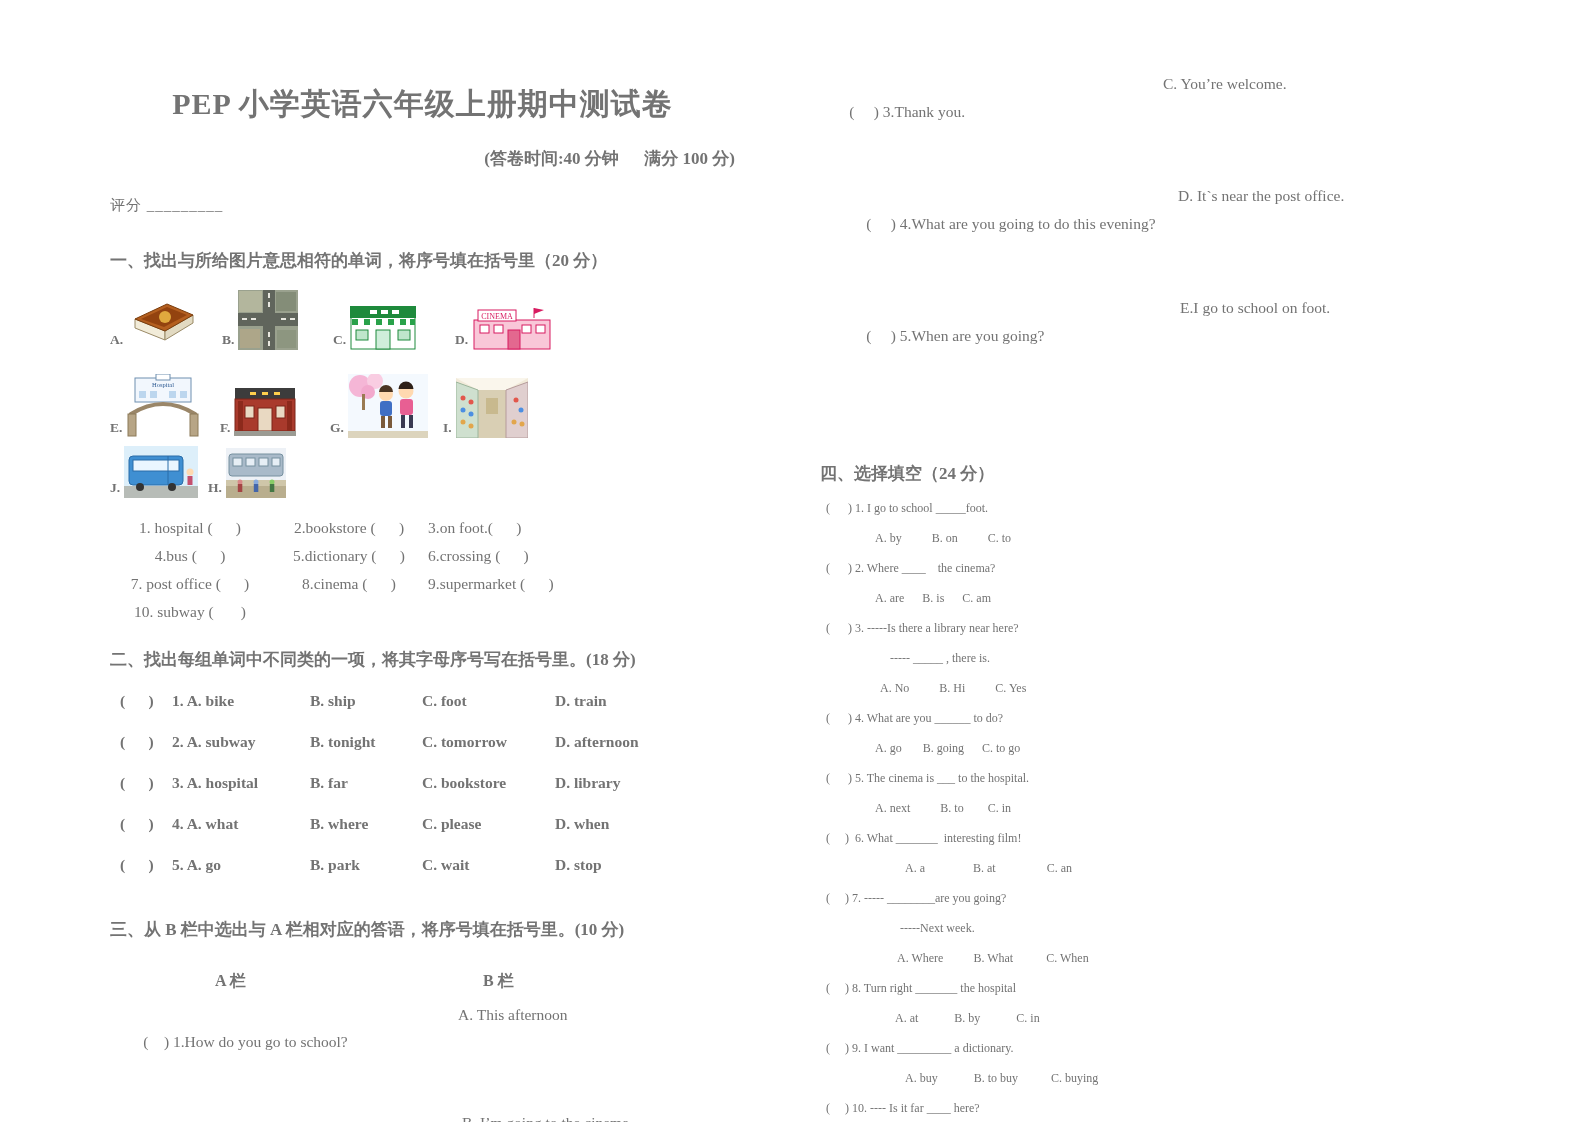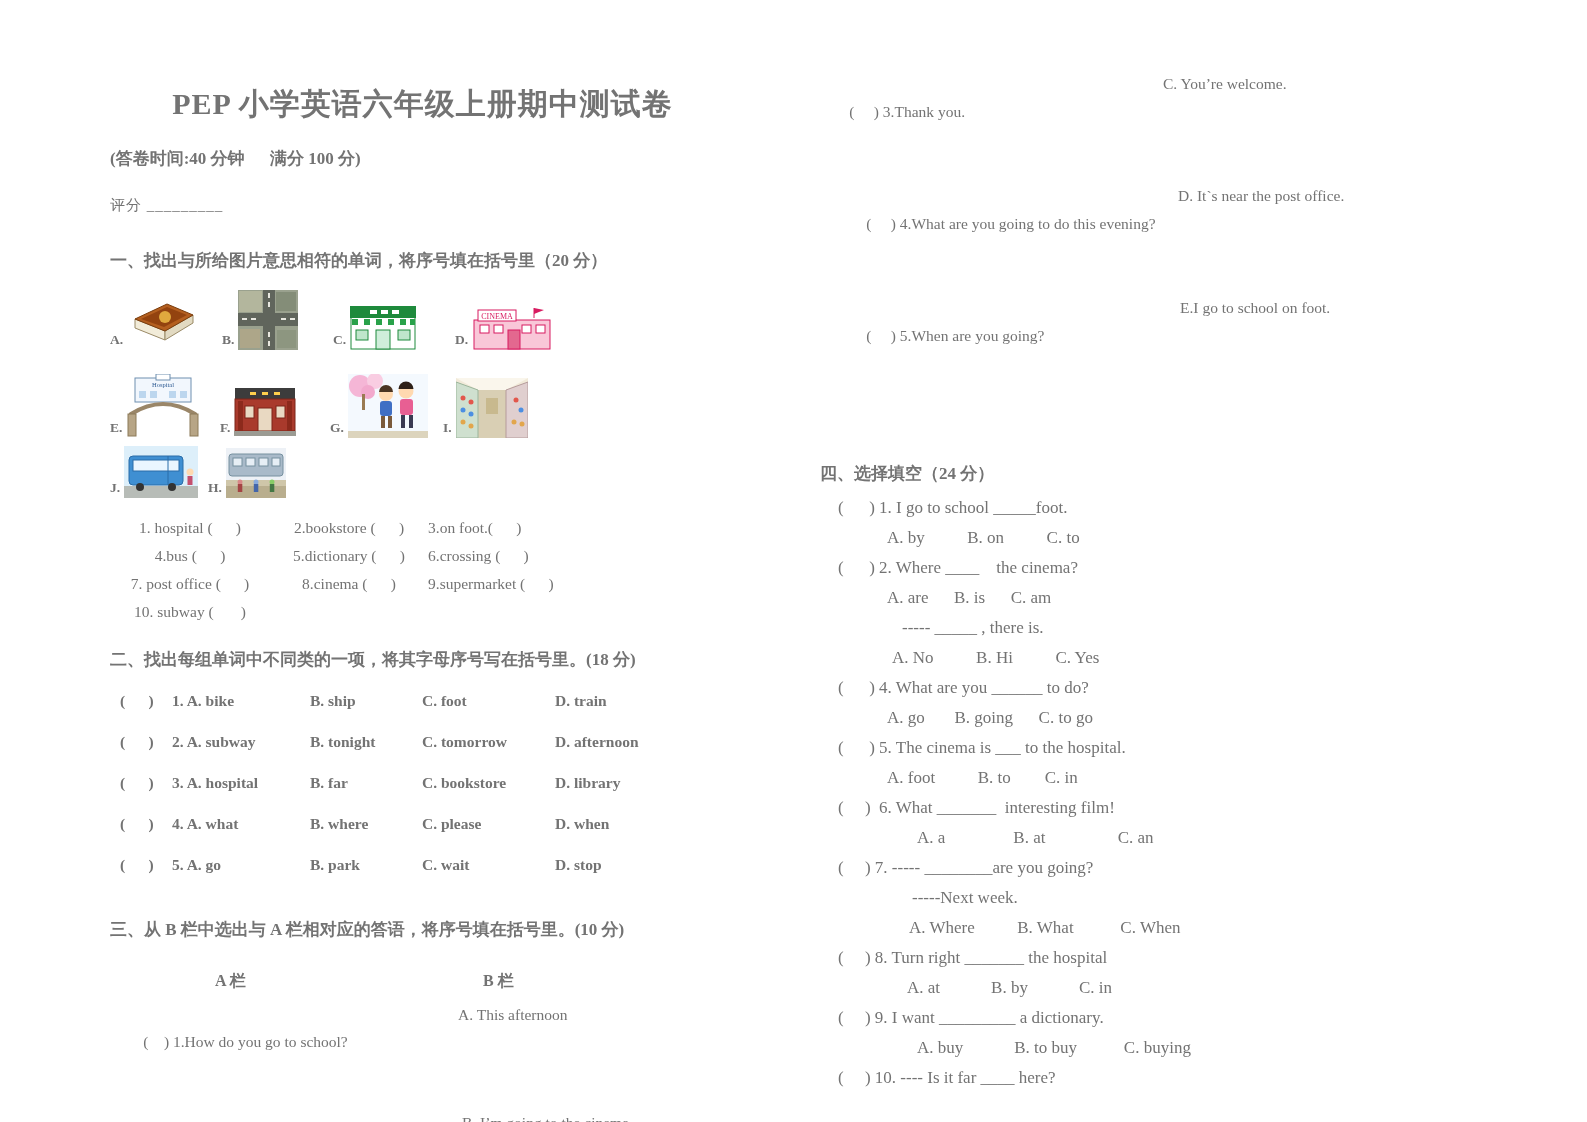--- a/index.html
+++ b/index.html
@@ -5,21 +5,21 @@
   * { margin:0; padding:0; box-sizing:border-box; }
   html,body { background:#ffffff; }
   .page {
     position:relative; width:1587px; height:1122px; background:#fff;
     font-family:"Liberation Serif","DejaVu Serif",serif; color:#737373; overflow:hidden;
   }
   .col-left  { position:absolute; left:110px; top:80px;  width:625px; }
   .col-right { position:absolute; left:820px; top:70px;  width:600px; }
 
   .title    { text-align:center; font-size:30px; font-weight:bold; letter-spacing:1px; margin-top:4px; }
-  .subtitle { text-align:left; font-size:17px; font-weight:bold; margin-top:22px; white-space:pre; }
+  .subtitle { text-align:right; font-size:17px; font-weight:bold; margin-top:22px; white-space:pre; }
   .score    { margin-top:26px; font-size:15px; letter-spacing:1px; }
 
   .s-heading { font-weight:bold; font-size:17px; white-space:pre; }
   .s1-heading { margin-top:34px; }
 
   .pic-row  { display:flex; align-items:flex-end; }
   .row1 { margin-top:18px; }
   .row2 { margin-top:24px; }
   .row3 { margin-top:8px; }
   .pic-cell { display:flex; align-items:flex-end; }
@@ -46,21 +46,21 @@
   .s3-i2 { padding-left:20px; } .s3-i2 .ans { left:352px; }
 
   .s3r { position:relative; line-height:28px; font-size:15.5px; white-space:pre; }
   .s3r .ans { position:absolute; top:0; }
   .s3r-0 { padding-left:6px; }  .s3r-0 .ans { left:343px; }
   .s3r-1 { padding-left:23px; } .s3r-1 .ans { left:358px; }
   .s3r-2 { padding-left:23px; } .s3r-2 .ans { left:360px; }
 
   .s4-heading { margin-top:56px; }
   .q-block { margin-top:8px; }
-  .q-line { white-space:pre; line-height:30px; font-size:17px; padding-left:6px;margin-left:12px; }
+  .q-line { white-space:pre; line-height:30px; font-size:12px; padding-left:6px; }
   .ind55{padding-left:55px}.ind60{padding-left:60px}
   .ind70{padding-left:70px}.ind75{padding-left:75px}.ind77{padding-left:77px}
   .ind80{padding-left:80px}.ind85{padding-left:85px}
   svg { display:block; }
 </style>
 </head>
 <body>
 
 <div class="page">
 
@@ -360,28 +360,29 @@
 
     <div class="s-heading s4-heading">四、选择填空（24 分）</div>
 
     <div class="q-block">
       <div class="q-line">(      ) 1. I go to school _____foot.</div>
       <div class="q-line ind55">A. by          B. on          C. to</div>
 
       <div class="q-line">(      ) 2. Where ____    the cinema?</div>
       <div class="q-line ind55">A. are      B. is      C. am</div>
 
+      <div class="q-line">(      ) 3. -----Is there a library near here?</div>
       <div class="q-line ind70">----- _____ , there is.</div>
       <div class="q-line ind60">A. No          B. Hi          C. Yes</div>
 
       <div class="q-line">(      ) 4. What are you ______ to do?</div>
       <div class="q-line ind55">A. go       B. going      C. to go</div>
 
       <div class="q-line">(      ) 5. The cinema is ___ to the hospital.</div>
-      <div class="q-line ind55">A. foot          B. to        C. in</div>
+      <div class="q-line ind55">A. next          B. to        C. in</div>
 
       <div class="q-line">(     )  6. What _______  interesting film!</div>
       <div class="q-line ind85">A. a                B. at                 C. an</div>
 
       <div class="q-line">(     ) 7. ----- ________are you going?</div>
       <div class="q-line ind80">-----Next week.</div>
       <div class="q-line ind77">A. Where          B. What           C. When</div>
 
       <div class="q-line">(     ) 8. Turn right _______ the hospital</div>
       <div class="q-line ind75">A. at            B. by            C. in</div>

